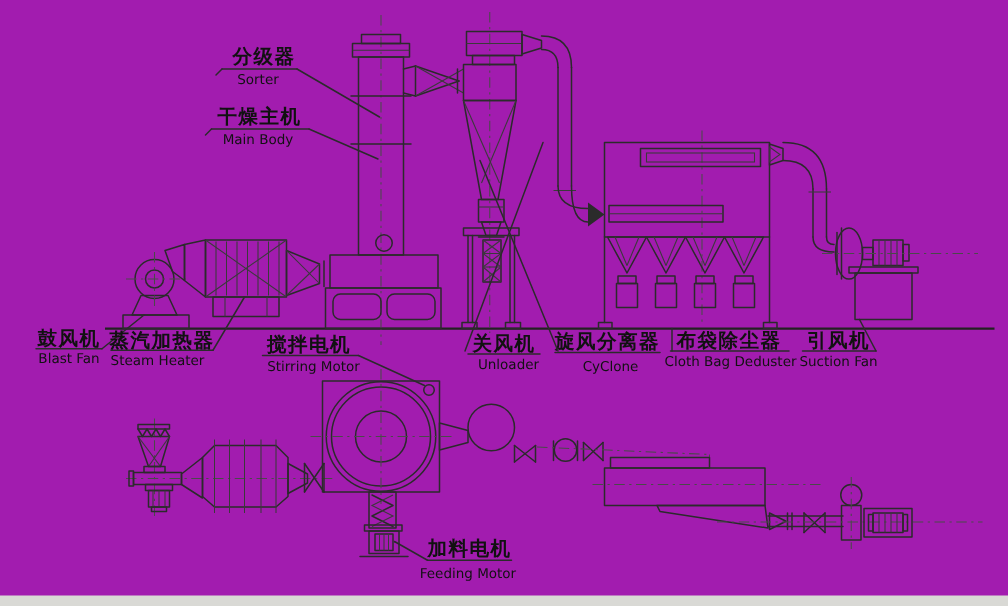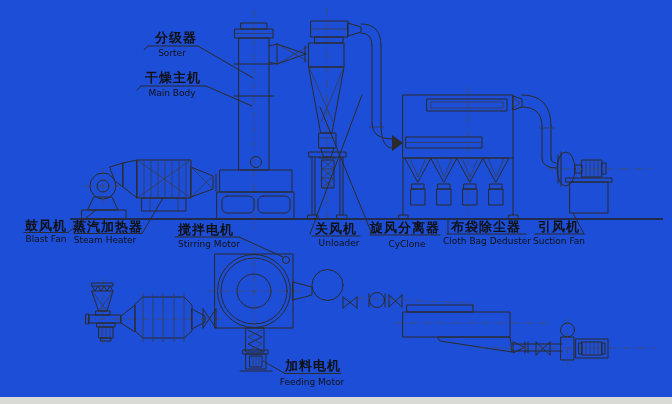--- a/index.html
+++ b/index.html
@@ -1,16 +1,16 @@
 <!DOCTYPE html>
 <html><head>
 <meta charset="utf-8">
 <style>
   html,body{margin:0;padding:0;background:#ffffff;}
-  #stage{position:relative;width:672px;height:404px;background:#1d4ed8;overflow:hidden;
+  #stage{position:relative;width:672px;height:404px;background:#a21caf;overflow:hidden;
          font-family:"DejaVu Sans",sans-serif;}
   svg{display:block;}
   .ln{stroke:#2b2b2b;fill:none;stroke-width:1;stroke-linecap:round;stroke-linejoin:round;}
   .thk{stroke:#222;fill:none;stroke-width:1.5;}
   .thin{stroke:#3a3a3a;fill:none;stroke-width:.7;}
   .fil{fill:#2b2b2b;stroke:none;}
   .dash{stroke:#4a4a4a;fill:none;stroke-width:.7;stroke-dasharray:7 3 1.5 3;}
   .zh{font-weight:bold;font-size:13px;letter-spacing:1px;fill:#111;
       font-family:"DejaVu Sans",sans-serif;}
   .en{font-size:9px;fill:#111;font-family:"DejaVu Sans",sans-serif;}

